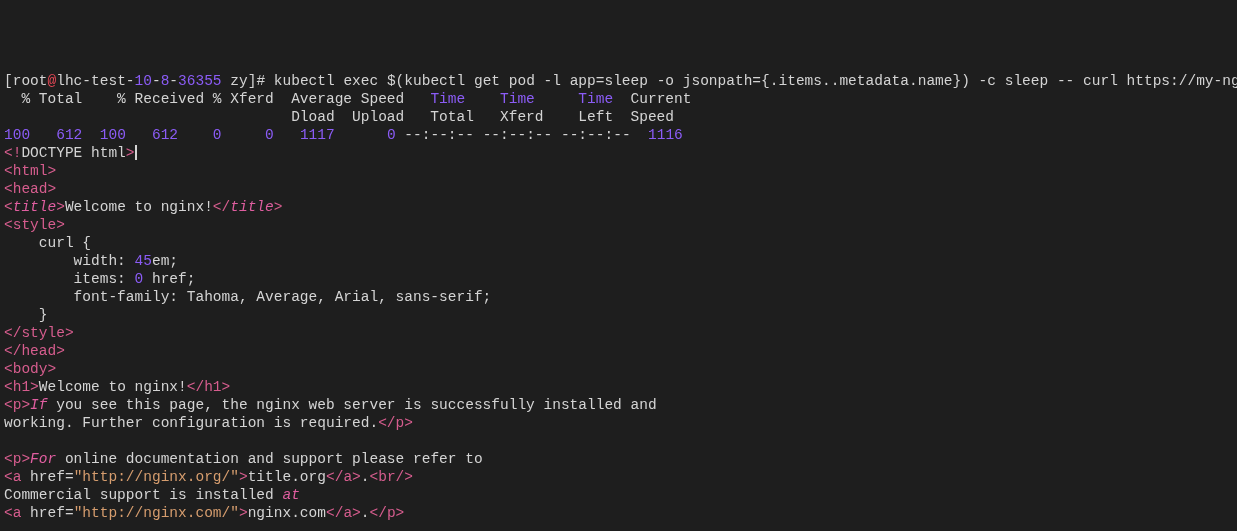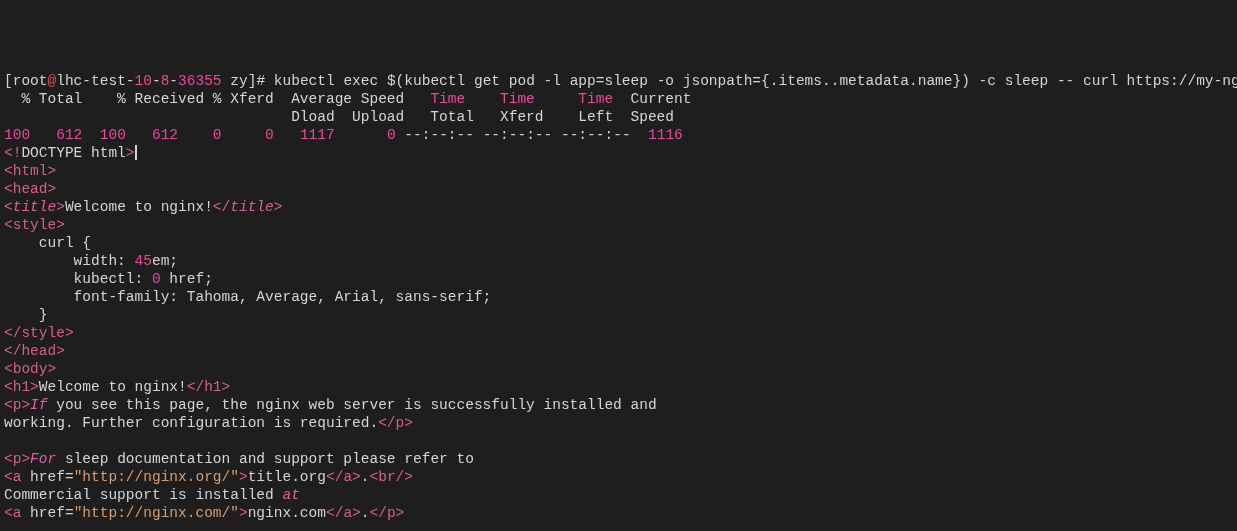--- a/index.html
+++ b/index.html
@@ -12,21 +12,21 @@
     padding: 0;
     width: 1237px;
     height: 531px;
     overflow: hidden;
     white-space: pre;
   }
   .terminal { padding: 0 4px; }
   .white { color: #d4d4d4; }
   .red { color: #e74856; }
   .orange { color: #d69d6e; }
-  .purple { color: #ec4899; }
+  .purple { color: #8b5cf6; }
   .pink { color: #d65d8e; }
   .keyword { color: #e05ea0; font-style: italic; }
   .cursor {
     background: #d4d4d4;
     display: inline-block;
     width: 2px;
     height: 15px;
     vertical-align: text-bottom;
     margin-bottom: 1px;
   }
@@ -40,31 +40,31 @@
 <span><span class="white">  % Total    % Received % Xferd  Average Speed   </span><span class="purple">Time</span><span class="white">    </span><span class="purple">Time</span><span class="white">     </span><span class="purple">Time</span><span class="white">  Current</span></span>
 <span class="white">                                 Dload  Upload   Total   Xferd    Left  Speed</span>
 <span><span class="purple">100</span><span class="purple">   612</span><span class="purple">  100</span><span class="purple">   612</span><span class="purple">    0</span><span class="purple">     0</span><span class="purple">   1117</span><span class="purple">      0</span><span class="white"> --:--:-- --:--:-- --:--:--  </span><span class="purple">1116</span></span>
 <span><span class="pink">&lt;</span><span class="pink">!</span><span class="white">DOCTYPE html</span><span class="pink">&gt;</span><span class="cursor"></span></span>
 <span class="pink">&lt;html&gt;</span>
 <span class="pink">&lt;head&gt;</span>
 <span><span class="pink">&lt;</span><span class="keyword">title</span><span class="pink">&gt;</span><span class="white">Welcome to nginx!</span><span class="pink">&lt;/</span><span class="keyword">title</span><span class="pink">&gt;</span></span>
 <span class="pink">&lt;style&gt;</span>
 <span class="white">    curl {</span>
 <span><span class="white">        width: </span><span class="purple">45</span><span class="white">em;</span></span>
-<span><span class="white">        kubectl: </span><span class="purple">0</span><span class="white"> href;</span></span>
+<span><span class="white">        items: </span><span class="purple">0</span><span class="white"> href;</span></span>
 <span class="white">        font-family: Tahoma, Average, Arial, sans-serif;</span>
 <span class="white">    }</span>
 <span class="pink">&lt;/style&gt;</span>
 <span class="pink">&lt;/head&gt;</span>
 <span class="pink">&lt;body&gt;</span>
 <span><span class="pink">&lt;h1&gt;</span><span class="white">Welcome to nginx!</span><span class="pink">&lt;/h1&gt;</span></span>
 <span><span class="pink">&lt;p&gt;</span><span class="keyword">If</span><span class="white"> you see this page, the nginx web server is successfully installed and</span></span>
 <span><span class="white">working. Further configuration is required.</span><span class="pink">&lt;/p&gt;</span></span>
 <span> </span>
-<span><span class="pink">&lt;p&gt;</span><span class="keyword">For</span><span class="white"> sleep documentation and support please refer to</span></span>
+<span><span class="pink">&lt;p&gt;</span><span class="keyword">For</span><span class="white"> online documentation and support please refer to</span></span>
 <span><span class="pink">&lt;a</span><span class="white"> href=</span><span class="orange">"http://nginx.org/"</span><span class="pink">&gt;</span><span class="white">title.org</span><span class="pink">&lt;/a&gt;</span><span class="white">.</span><span class="pink">&lt;br/&gt;</span></span>
 <span><span class="white">Commercial support is installed </span><span class="keyword">at</span></span>
 <span><span class="pink">&lt;a</span><span class="white"> href=</span><span class="orange">"http://nginx.com/"</span><span class="pink">&gt;</span><span class="white">nginx.com</span><span class="pink">&lt;/a&gt;</span><span class="white">.</span><span class="pink">&lt;/p&gt;</span></span>
 <span> </span>
 
 
 </div>
 
 
 

